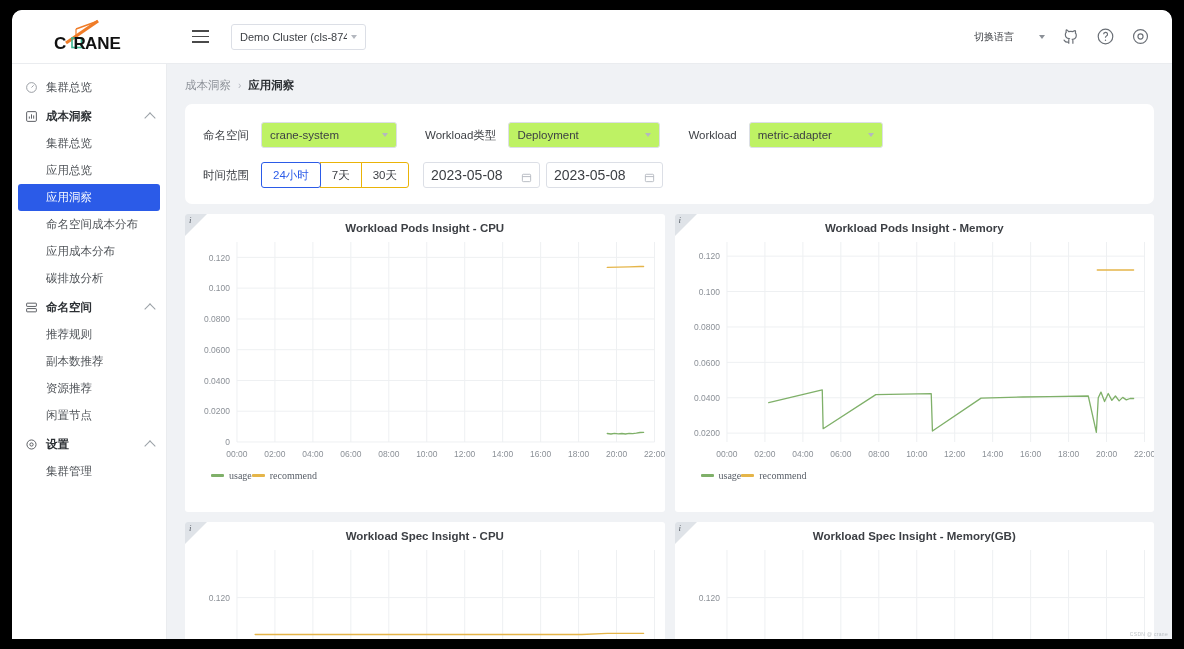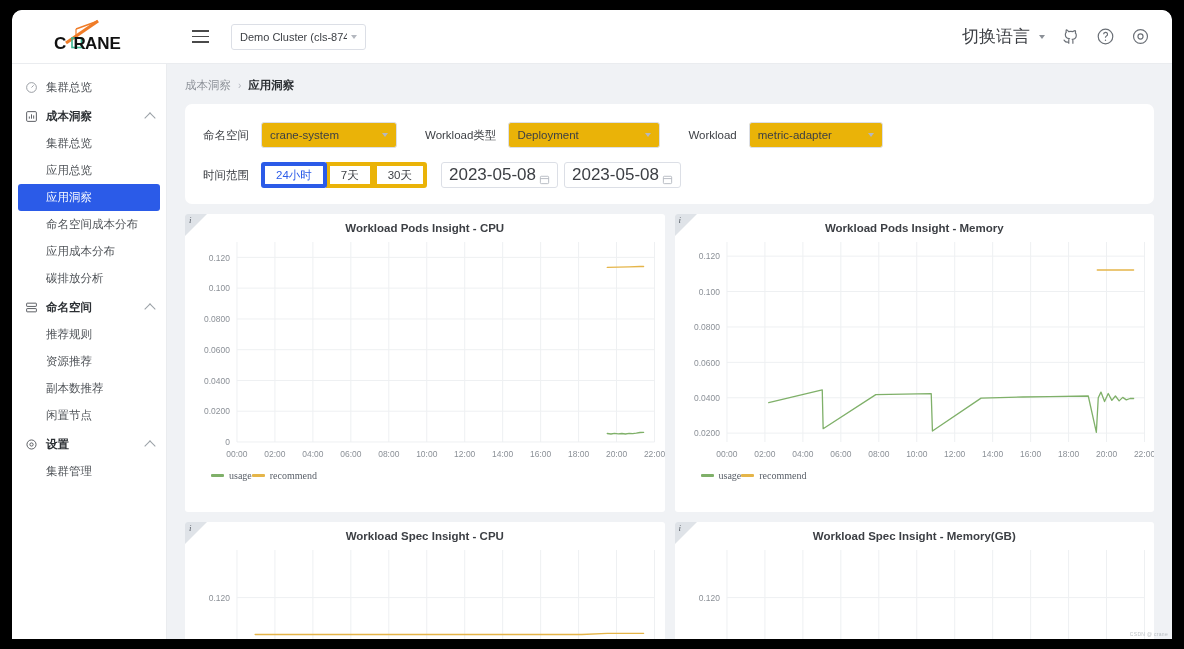--- a/index.html
+++ b/index.html
@@ -64,22 +64,22 @@
     border-top: 4px solid #b4b8bf;
     flex: 0 0 auto;
   }
 
   .header-right {
     margin-left: auto;
     display: flex; align-items: center;
     gap: 16px; padding-right: 22px;
   }
   .lang {
-    display: flex; align-items: center; gap: 5px;
-    font-size: 17px; color: #3c3f44; cursor: pointer; justify-content: center;
+    display: flex; align-items: center; gap: 21px;
+    font-size: 10px; color: #3c3f44; cursor: pointer; justify-content: center;
   }
   .lang .caret { border-top-color:#8b9097; }
   .hicon { width: 19px; height: 19px; cursor: pointer; color:#6b7077; }
   .hicon svg { display:block; }
 
   
   .sidebar {
     position: absolute; left: 0; top: 54px;
     width: 155px; height: 575px;
     background: #fff;
@@ -141,48 +141,48 @@
   .filter-card { margin-top: 8px; padding: 18px 18px 16px 18px; }
   .frow { display: flex; align-items: center; gap: 0; margin-bottom: 14px; }
   .frow:last-child { margin-bottom: 0; }
   .flabel {
     font-size: 11.5px; color: #3c3f44;
     margin-right: 12px; white-space: nowrap;
   }
   .fselect {
     height: 26px; border: 1px solid #dcdfe6; border-radius: 3px;
     display: flex; align-items: center; padding: 0 8px;
-    font-size: 11.5px; color: #3c3f44; background: #eab308;
+    font-size: 11.5px; color: #3c3f44; background: #bef264;
     cursor: pointer;
   }
   .fselect .txt { flex: 1; }
   .fselect.ns { width: 136px; margin-right: 28px; }
   .fselect.wt { width: 152px; margin-right: 28px; }
   .fselect.wl { width: 134px; }
 
   .btngroup { display: flex; margin-right: 8px; }
   .tbtn {
     height: 26px; min-width: 33px; padding: 0 11px;
-    border: 4px solid #eab308;
+    border: 1px solid #eab308;
     background: #fff; font-size: 11.5px; color: #3c3f44;
     display: flex; align-items: center; justify-content: center;
     cursor: pointer; margin-left: -1px;
     font-family: "Liberation Sans", sans-serif;
   }
   .tbtn:first-child { margin-left: 0; border-radius: 3px 0 0 3px; }
   .tbtn:last-child { border-radius: 0 3px 3px 0; }
   .tbtn.sel {
     color: #2b5be8; border-color: #2b5be8; z-index: 2;
     border-radius: 3px;
   }
   .dateinput {
     width: 117px; height: 26px;
     border: 1px solid #dcdfe6; border-radius: 3px;
     display: flex; align-items: center; padding: 0 7px;
-    font-size: 17px; color: #3c3f44; background: #fff;
+    font-size: 14px; color: #3c3f44; background: #fff;
     margin-left: 6px; cursor: pointer;
   }
   .dateinput .txt { flex: 1; }
   .cal { width: 11px; height: 11px; color:#b4b8bf; }
 
   
   .chart-row { display: flex; gap: 10px; margin-top: 10px; }
   .chart-card {
     flex: 1; background: #fff; border-radius: 3px;
     height: 298px; position: relative; overflow: hidden;
@@ -324,24 +324,24 @@
         </svg>
       </span>
       <span>命名空间</span>
       <span class="chev"></span>
     </div>
 
     <div class="nav-item child">
       <span>推荐规则</span>
     </div>
     <div class="nav-item child">
+      <span>副本数推荐</span>
+    </div>
+    <div class="nav-item child">
       <span>资源推荐</span>
-    </div>
-    <div class="nav-item child">
-      <span>副本数推荐</span>
     </div>
     <div class="nav-item child">
       <span>闲置节点</span>
     </div>
 
     <div class="nav-item group">
       <span class="nicon">
         <svg viewBox="0 0 24 24" width="13" height="13" fill="none" stroke="#4e5257" stroke-width="1.7">
           <circle cx="12" cy="12" r="8.4"></circle>
             <circle cx="12" cy="12" r="3"></circle>

